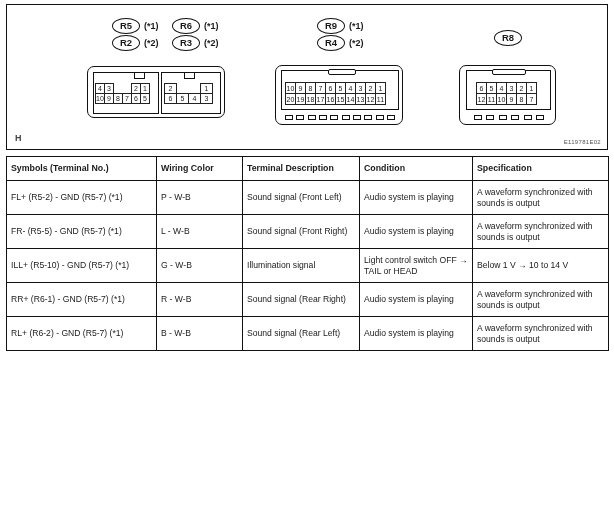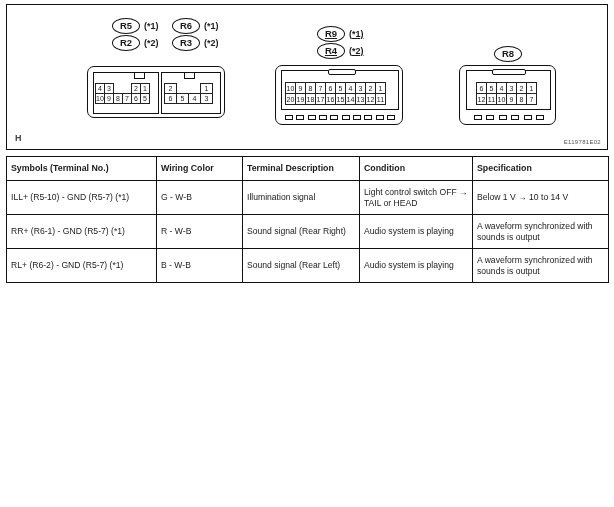--- a/index.html
+++ b/index.html
@@ -56,32 +56,32 @@
       <div class="callout-row">
         <span class="oval">R6</span>
         <span class="note">(*1)</span>
       </div>
       <div class="callout-row">
         <span class="oval">R3</span>
         <span class="note">(*2)</span>
       </div>
     </div>
 
-    <div class="callout-group" style="left:310px;top:20px;text-decoration:underline;">
+    <div class="callout-group" style="left:310px;top:12px;">
       <div class="callout-row">
         <span class="oval">R9</span>
         <span class="note">(*1)</span>
       </div>
       <div class="callout-row">
         <span class="oval">R4</span>
         <span class="note">(*2)</span>
       </div>
     </div>
 
-    <div class="callout-group" style="left:487px;top:40px;">
+    <div class="callout-group" style="left:487px;top:24px;">
       <div class="callout-row">
         <span class="oval">R8</span>
       </div>
     </div>
 
     <div class="conn" style="left:80px;top:61px;width:138px;height:52px;">
 
       <div class="conn-inner" style="left:5px;top:5px;width:66px;height:42px;">
         <div class="tab" style="left:40px;top:-1px;width:11px;height:7px;"></div>
         <div class="pingrid" style="position:absolute;left:2px;top:11px;">
@@ -215,20 +215,34 @@
       <tr>
         <th>Symbols (Terminal No.)</th>
         <th>Wiring Color</th>
         <th>Terminal Description</th>
         <th>Condition</th>
         <th>Specification</th>
       </tr>
     </thead>
     <tbody id="spec-body">
         <tr>
+          <td>FL+ (R5-2) - GND (R5-7) (*1)</td>
+          <td>P - W-B</td>
+          <td>Sound signal (Front Left)</td>
+          <td>Audio system is playing</td>
+          <td>A waveform synchronized with sounds is output</td>
+        </tr>
+        <tr>
+          <td>FR- (R5-5) - GND (R5-7) (*1)</td>
+          <td>L - W-B</td>
+          <td>Sound signal (Front Right)</td>
+          <td>Audio system is playing</td>
+          <td>A waveform synchronized with sounds is output</td>
+        </tr>
+        <tr>
           <td>ILL+ (R5-10) - GND (R5-7) (*1)</td>
           <td>G - W-B</td>
           <td>Illumination signal</td>
           <td>Light control switch OFF → TAIL or HEAD</td>
           <td>Below 1 V → 10 to 14 V</td>
         </tr>
         <tr>
           <td>RR+ (R6-1) - GND (R5-7) (*1)</td>
           <td>R - W-B</td>
           <td>Sound signal (Rear Right)</td>

